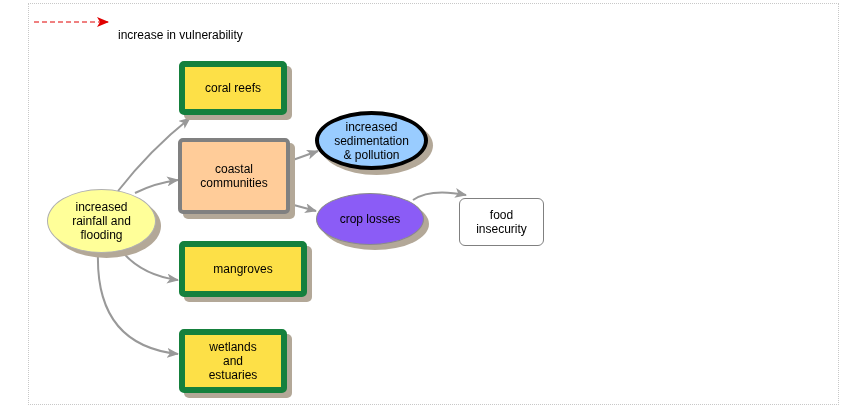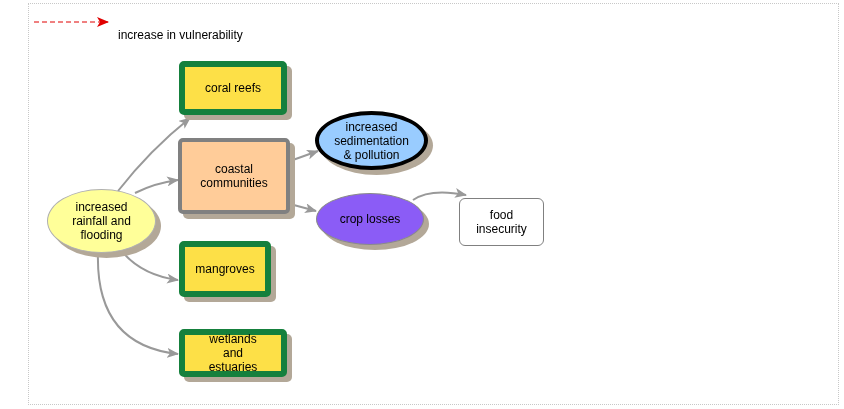--- a/index.html
+++ b/index.html
@@ -44,23 +44,23 @@
 
 <div class="node oval" style="left:47px; top:189px; width:109px; height:64px; background:#ffff99; border:1px solid #b0b0b0;">increased
 rainfall and
 flooding</div>
 
 <div class="node rect orange" style="left:179px; top:61px; width:108px; height:54px;">coral reefs</div>
 
 <div class="node rect" style="left:178px; top:138px; width:112px; height:76px; background:#ffcc99; border:4px solid #808080;">coastal
 communities</div>
 
-<div class="node rect orange" style="left:179px; top:241px; width:92px; height:56px;">mangroves</div>
+<div class="node rect orange" style="left:179px; top:241px; width:128px; height:56px;">mangroves</div>
 
-<div class="node rect orange" style="left:179px; top:329px; width:108px; height:48px;">wetlands
+<div class="node rect orange" style="left:179px; top:329px; width:108px; height:64px;">wetlands
 and
 estuaries</div>
 
 <div class="node oval" style="left:315px; top:111px; width:113px; height:59px; background:#99ccff; border:4px solid #000;">increased
 sedimentation
 &amp; pollution</div>
 
 <div class="node oval" style="left:316px; top:193px; width:108px; height:52px; background:#8b5cf6; border:1px solid #8a8a8a;">crop losses</div>
 
 <div class="node" style="left:459px; top:198px; width:85px; height:48px; background:#ffffff; border:1px solid #808080; border-radius:6px;text-align:center;">food

